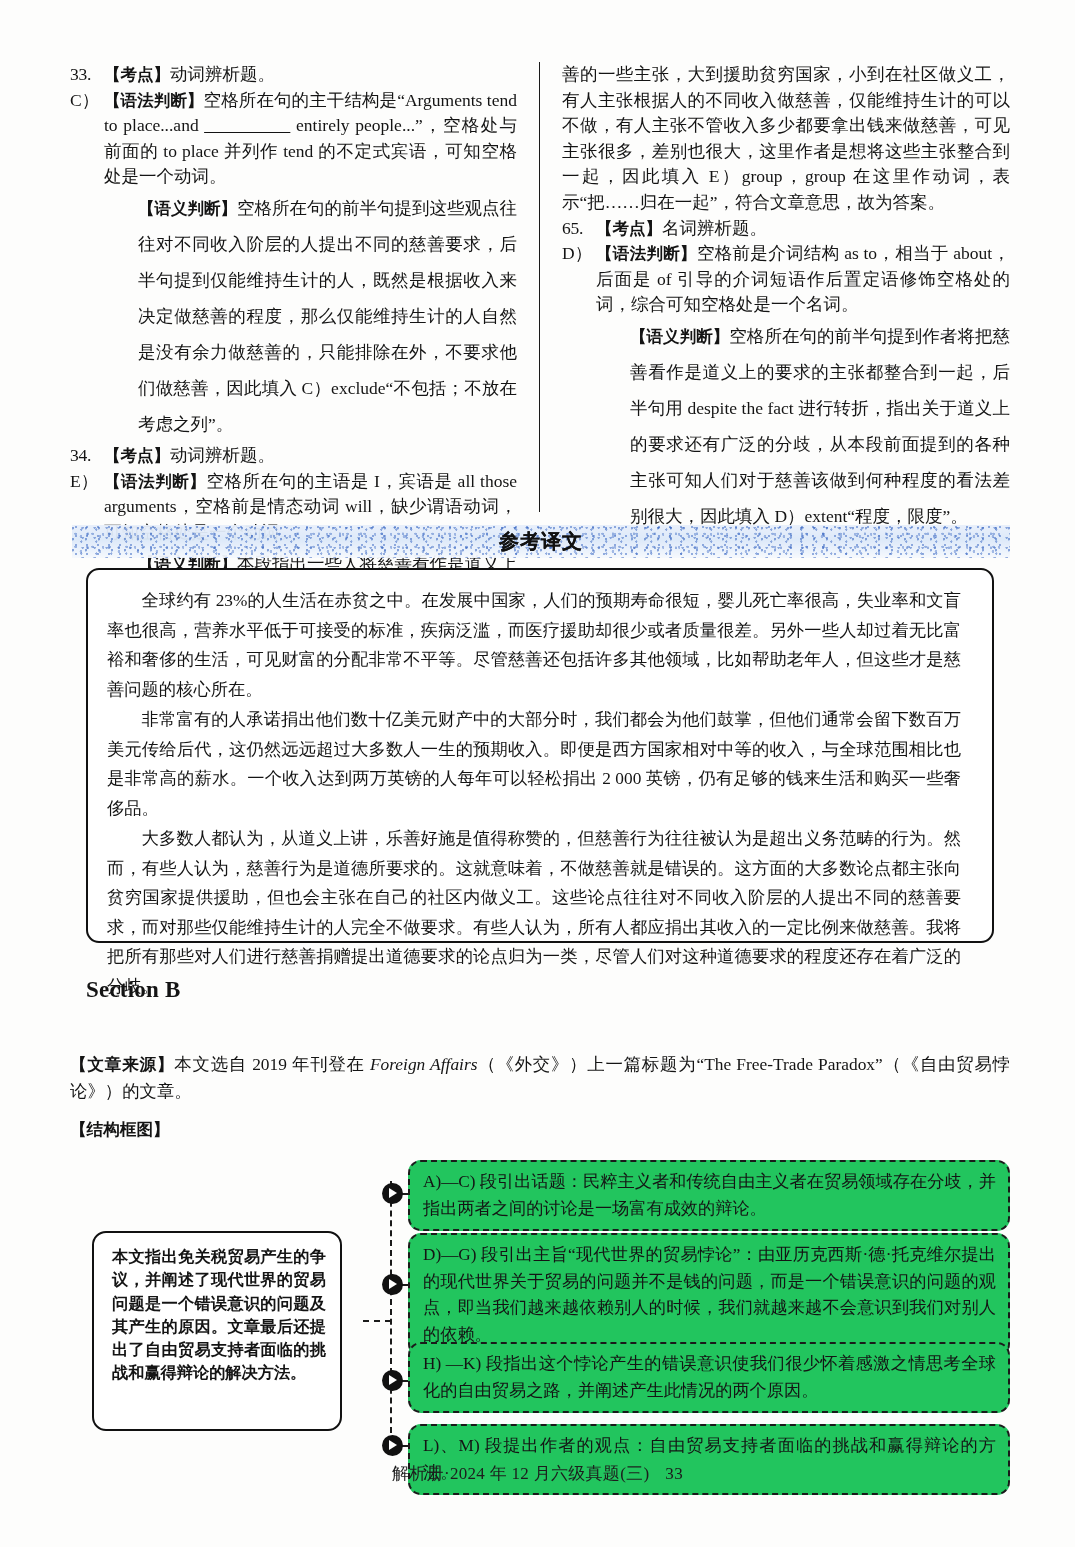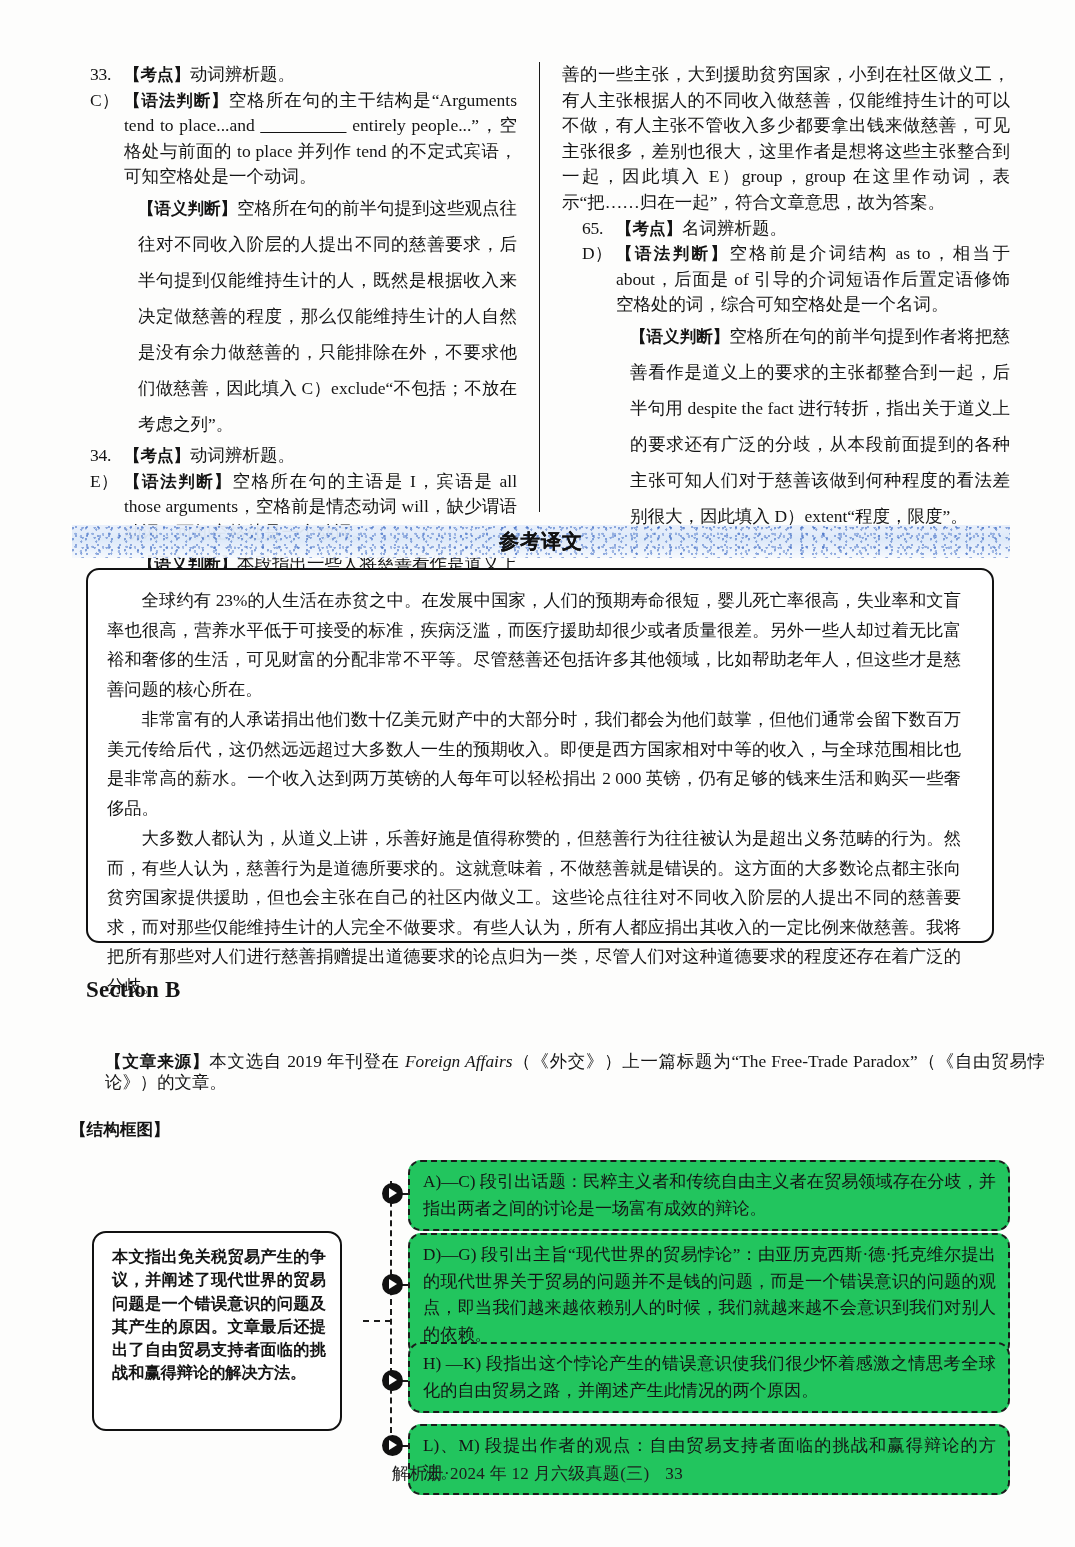--- a/index.html
+++ b/index.html
@@ -37,21 +37,20 @@
   }
   .col-left { padding-right: 22px; border-right: 1.6px solid #1a1a1a; }
   .col-right { padding-left: 22px; }
 
   .q-block { margin-bottom: 1px; }
   .q-line {
     display: flex;
     align-items: flex-start;
     font-size: 17.5px;
     line-height: 25.6px;
-    margin-left: 20px;
   }
   .q-num {
     width: 34px;
     flex: 0 0 34px;
     font-size: 17.5px;
     letter-spacing: -0.3px;
   }
   .q-opt {
     width: 34px;
     flex: 0 0 34px;
@@ -159,24 +158,23 @@
     font-weight: bold;
     font-size: 23px;
     letter-spacing: .2px;
   }
   .source-line {
     position: absolute;
     left: 70px;
     top: 1051px;
     width: 940px;
     font-size: 17.4px;
-    line-height: 20px;
-    text-align: justify;
-    text-justify: inter-ideograph;
-    margin-left: 35px;
+    line-height: 27px;
+    text-align: justify;
+    text-justify: inter-ideograph;
   }
   .src-tag {
     font-family: "Liberation Sans", "DejaVu Sans", sans-serif;
     font-weight: bold;
     font-size: 16.6px;
   }
   .ital { font-style: italic; }
 
   .struct-tag {
     position: absolute;

